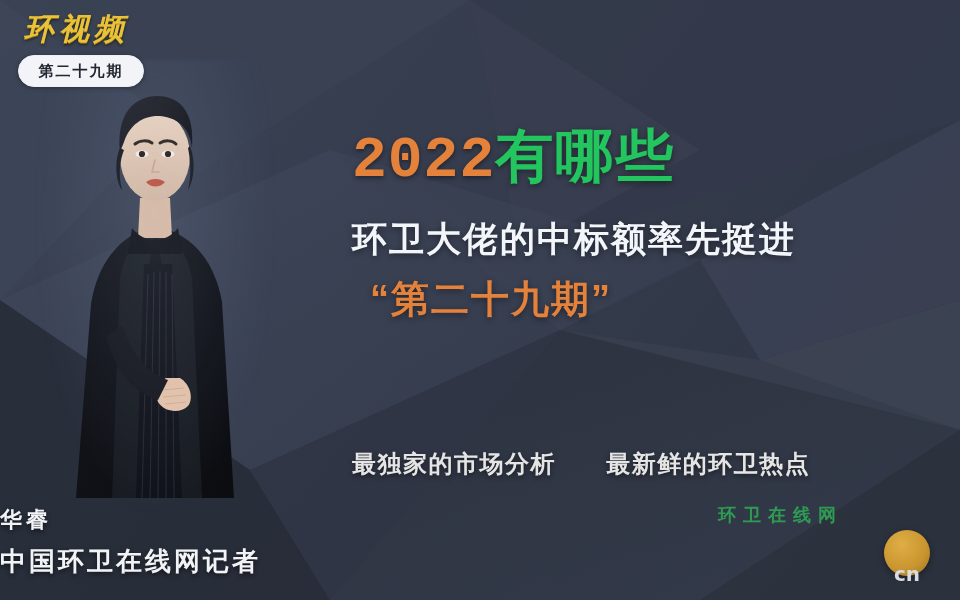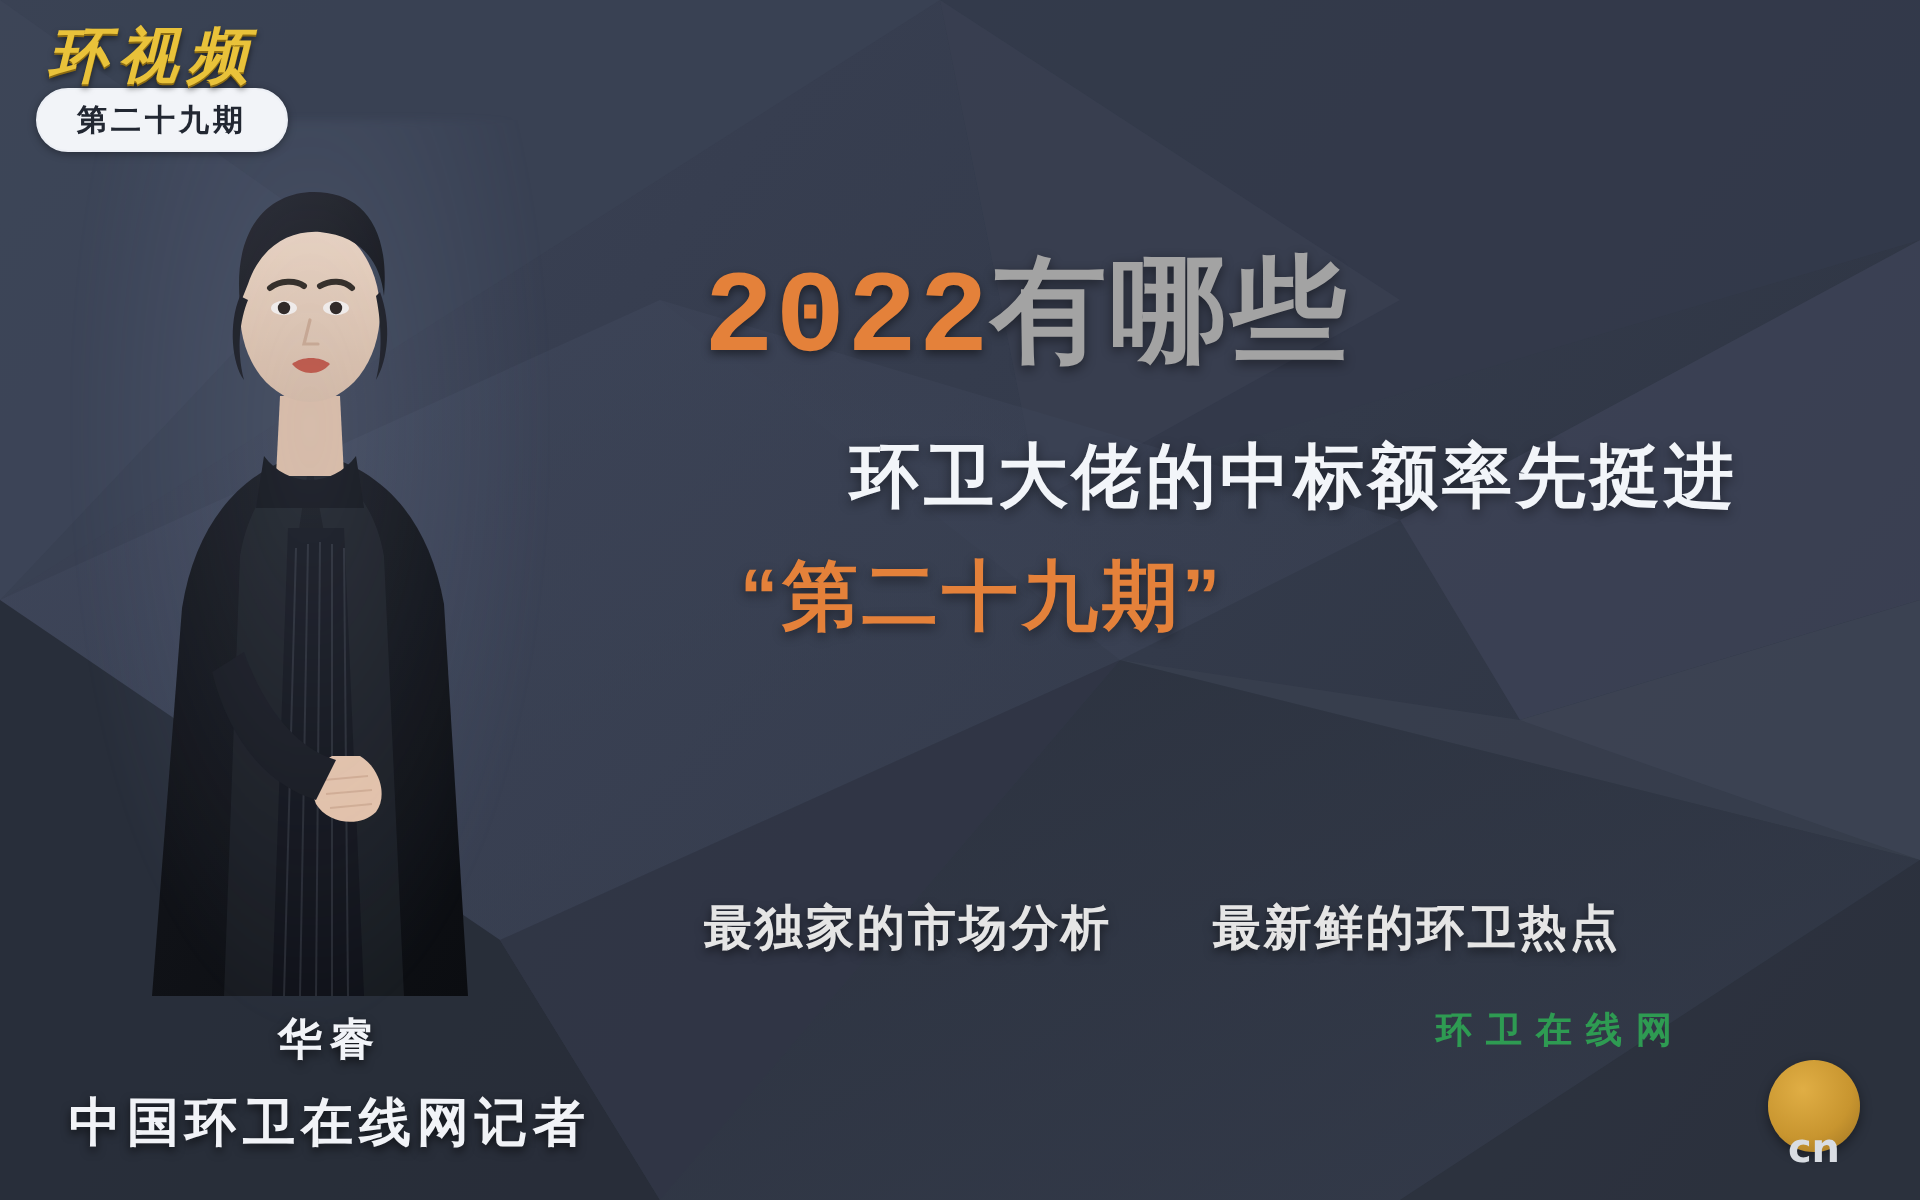--- a/index.html
+++ b/index.html
@@ -38,20 +38,21 @@
   .brand-title{
     font-family:"Liberation Serif","DejaVu Serif",serif;
     font-weight:bold;font-style:italic;
     font-size:30px;letter-spacing:5px;
     color:#e9c23a;
     text-shadow:0 1px 0 #8d6c12,0 2px 3px rgba(0,0,0,.55);
     line-height:1;
     padding-left:6px;
   }
   .brand-pill{
+    margin-top:11px;
     width:124px;height:30px;
     border:1.5px solid #eceff5;
     border-radius:16px;
     background:#f2f4f8;
     display:flex;align-items:center;justify-content:center;
     box-shadow:0 1px 4px rgba(0,0,0,.35);
   }
   .brand-pill span{
     font-family:"Liberation Serif","DejaVu Serif",serif;
     font-weight:bold;
@@ -66,51 +67,50 @@
     white-space:nowrap;
   }
   .h-year{
     font-family:Liberation Mono, monospace;
     color:#e4813a;
     letter-spacing:1px;
     text-shadow:0 2px 5px rgba(0,0,0,.45);
   }
   .h-rest{
     font-family:Liberation Mono, monospace;
-    color:#a3a3a3;
+    color:#22c55e;
     letter-spacing:2px;
     text-shadow:0 2px 6px rgba(0,0,0,.45);
   }
   .h-line2{
     margin-top:27px;
     font-size:35px;line-height:1.15;font-weight:bold;
     color:#f2f5f9;letter-spacing:2px;white-space:nowrap;
     text-shadow:0 2px 6px rgba(0,0,0,.45);
-    text-align:center;
   }
   .h-line3{
     margin-top:19px;
     padding-left:18px;
     font-size:38px;line-height:1.15;font-weight:bold;
     color:#e4813a;letter-spacing:2px;white-space:nowrap;
     text-shadow:0 2px 6px rgba(0,0,0,.45);
   }
 
   
   .tagline{
     position:absolute;left:352px;top:448px;
     font-size:24px;font-weight:bold;letter-spacing:1.5px;
     color:#e5e5e5;white-space:nowrap;
     text-shadow:0 2px 5px rgba(0,0,0,.5);
   }
   .tagline .gap{display:inline-block;width:34px;}
 
   
   .presenter{
-    position:absolute;left:0;top:505px;width:330px;text-align:center;
+    position:absolute;left:0;top:505px;width:330px;text-align:left;
     font-family:"Liberation Serif","DejaVu Serif",serif;
     color:#f1f3f7;
     text-shadow:0 2px 5px rgba(0,0,0,.6);
   }
   .presenter-name{font-size:22px;font-weight:bold;letter-spacing:4px;}
   .presenter-role{margin-top:9px;font-size:26px;font-weight:bold;letter-spacing:3px;}
 
   
   .logo{position:absolute;left:718px;top:500px;width:218px;height:82px;}
   .logo-main{

